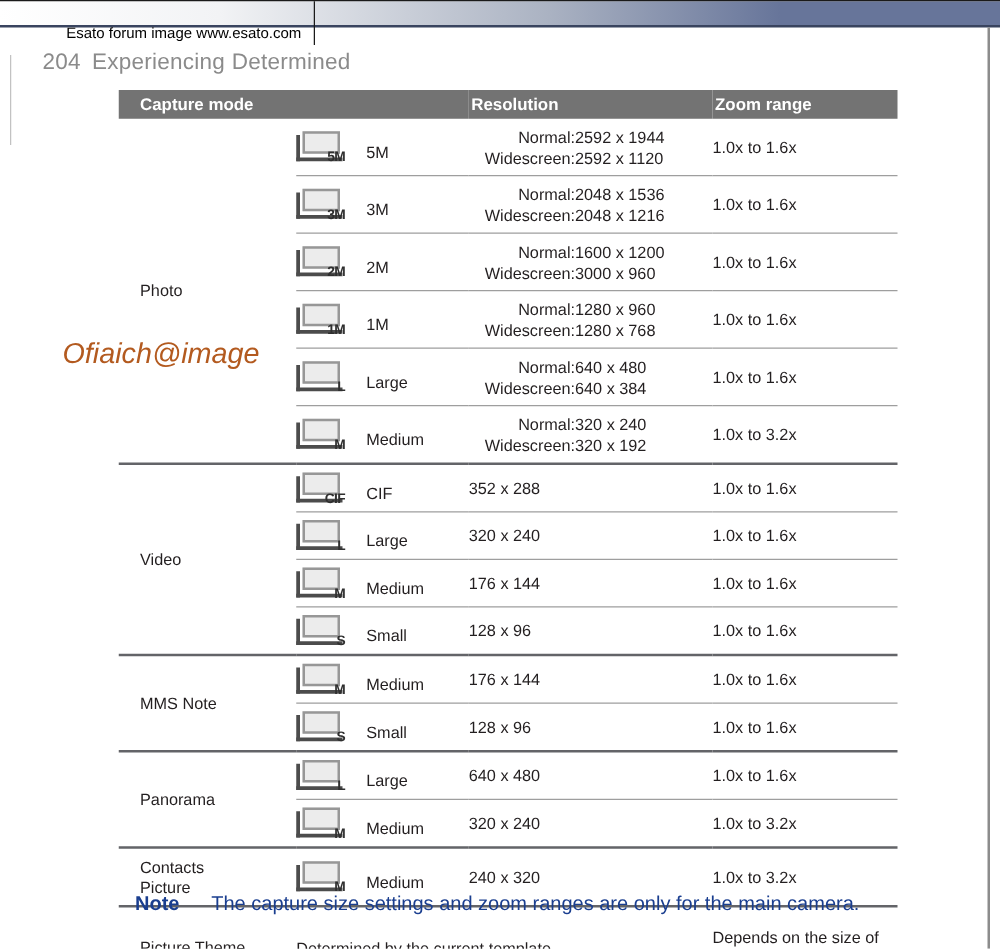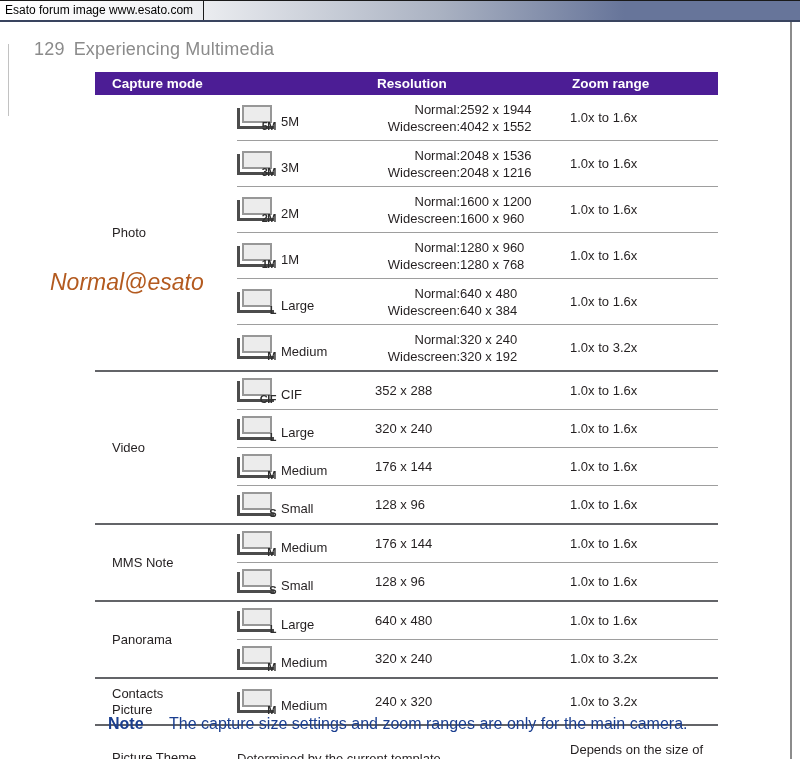--- a/index.html
+++ b/index.html
@@ -10,22 +10,23 @@
   }
 
   
   .topbar {
     position:absolute; top:0; left:0; width:800px; height:22px; box-sizing:border-box;
     background:linear-gradient(to right,#ffffff 0%,#f2f3f5 22%,#aab2c2 55%,#67759a 78%,#67759a 100%);
     border-top:1px solid #1a1a1a; border-bottom:2px solid #39445f;
     font-size:12px; line-height:19px; color:#000;
   }
   .topbar-label {
-    display:inline-block; height:19px; padding:0 10px 0 5px;
+    display:inline-block; height:19px; padding:16px 10px 0 5px;
     border-right:1px solid #1a1a1a;
+    margin-left:48px;
   }
 
   
   .right-rule { position:absolute; top:22px; bottom:0; left:790px; width:2px; background:#8c8c8c; }
   .left-rule  { position:absolute; top:44px; left:8px; width:1px; height:72px; background:#c2c2c2; }
 
   
   .page-head {
     position:absolute; left:34px; top:39px;
     font-size:18px; color:#8b8b8b; letter-spacing:0.2px;
@@ -39,40 +40,40 @@
   }
 
   
   .doc-table {
     position:absolute; left:95px; top:72px; width:623px;
     border-collapse:collapse; table-layout:fixed;
     border-bottom:2px solid #636468;
     font-size:13px;
   }
   .doc-table th {
-    background:#4c1d95; color:#ffffff; font-weight:bold; font-size:13.5px;
+    background:#737373; color:#ffffff; font-weight:bold; font-size:13.5px;
     height:23px; text-align:left; padding:0 0 0 2px;
   }
   .doc-table th.first { padding-left:17px; }
   .doc-table td { vertical-align:middle; padding:2px 0; }
 
   tr.h1 td { height:33px; }
   tr.h2 td { height:41px; }
   tr.htheme td { height:60px; }
 
   td.group-label {
     font-weight:normal; padding-left:17px; padding-right:20px;
     vertical-align:middle; line-height:16px;
   }
   td.group-label.wrap { padding-right:40px; }
 
   td.sub-sep   { border-top:1px solid #9e9e9e; }
   td.group-sep { border-top:2px solid #636468; }
 
-  .mode-cell-inner { display:flex; align-items:flex-end; gap:4px; }
+  .mode-cell-inner { display:flex; align-items:flex-end; gap:16px; }
   .mode-name { padding-bottom:1px; }
 
   
   .icon-wrap { position:relative; width:40px; height:25px; flex:none; display:inline-block; }
   .icon-box  { position:absolute; left:5px; top:0; width:30px; height:18px;
                background:#ececec; border:2px solid #979797; box-sizing:border-box; }
   .icon-l    { position:absolute; left:0; bottom:1px; width:37px; height:21px;
                border-left:3px solid #4c4c4c; border-bottom:3px solid #4c4c4c; box-sizing:border-box; }
   .icon-label{ position:absolute; right:1px; bottom:-2px; font-weight:bold; font-size:11px;
                color:#2f2f2f; letter-spacing:-0.5px; background:transparent; }
@@ -91,25 +92,25 @@
 </head>
 <body>
 
 <div class="topbar">
   <span class="topbar-label">Esato forum image www.esato.com</span>
 </div>
 <div class="right-rule"></div>
 <div class="left-rule"></div>
 
 <div class="page-head">
-  <span class="pnum">129</span><span>Experiencing Multimedia</span>
+  <span class="pnum">204</span><span>Experiencing Determined</span>
 </div>
 
 <div class="watermark">
-  <div>Normal@esato</div>
+  <div>Ofiaich@image</div>
 </div>
 
 <table class="doc-table">
   <colgroup>
     <col style="width:142px">
       <col style="width:138px">
       <col style="width:195px">
       <col style="width:148px">
   </colgroup>
   <thead>
@@ -132,21 +133,21 @@
             <span class="mode-name">5M</span>
           </div>
         </td>
         <td class="res-cell ">
           <div class="res-line">
             <span class="res-label">Normal:</span>
             <span class="res-value">2592 x 1944</span>
           </div>
           <div class="res-line">
             <span class="res-label">Widescreen:</span>
-            <span class="res-value">4042 x 1552</span>
+            <span class="res-value">2592 x 1120</span>
           </div>
         </td>
         <td class="zoom-cell ">1.0x to 1.6x</td>
       </tr>
       <tr class="h2">
         <td class="mode-cell sub-sep">
           <div class="mode-cell-inner">
             <span class="icon-wrap">
               <span class="icon-box"></span>
               <span class="icon-l"></span>
@@ -178,21 +179,21 @@
             <span class="mode-name">2M</span>
           </div>
         </td>
         <td class="res-cell sub-sep">
           <div class="res-line">
             <span class="res-label">Normal:</span>
             <span class="res-value">1600 x 1200</span>
           </div>
           <div class="res-line">
             <span class="res-label">Widescreen:</span>
-            <span class="res-value">1600 x 960</span>
+            <span class="res-value">3000 x 960</span>
           </div>
         </td>
         <td class="zoom-cell sub-sep">1.0x to 1.6x</td>
       </tr>
       <tr class="h2">
         <td class="mode-cell sub-sep">
           <div class="mode-cell-inner">
             <span class="icon-wrap">
               <span class="icon-box"></span>
               <span class="icon-l"></span>

